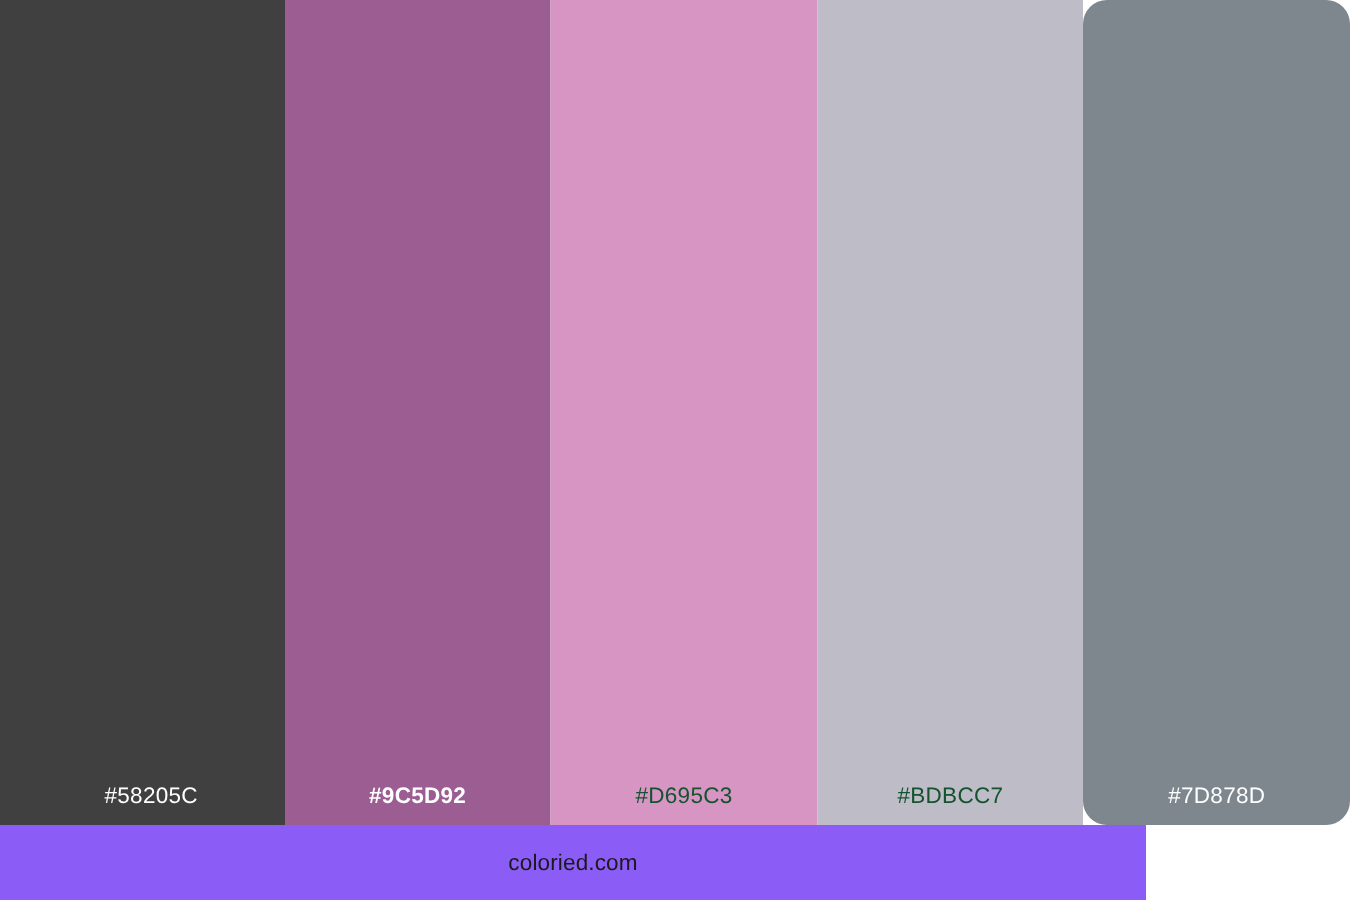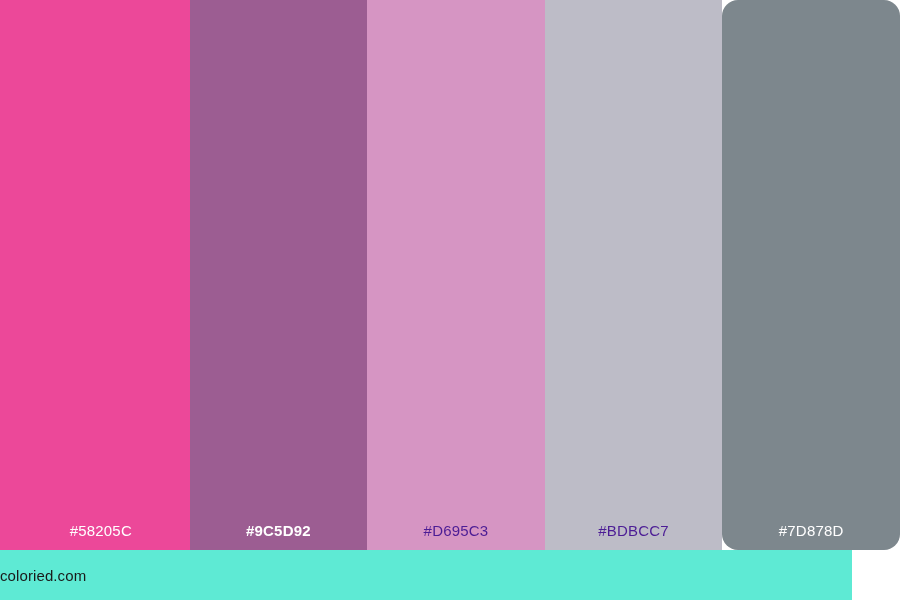--- a/index.html
+++ b/index.html
@@ -39,45 +39,46 @@
     letter-spacing: 0.2px;
     line-height: 1;
     margin-bottom: 12px;
     white-space: nowrap;
     font-family: "Liberation Sans", sans-serif;
   }
   .label-light {
     color: #ffffff;
   }
   .label-dark {
-    color: #4c1d95;
+    color: #14532d;
   }
   .footer {
-    width: 852px;
+    width: 764px;
     height: 50px;
-    background: #5eead4;
+    background: #8b5cf6;
     display: flex;
     align-items: center;
+    justify-content: center;
   }
   .footer-text {
     font-size: 15px;
     color: #1a1a1a;
     letter-spacing: 0.1px;
     line-height: 1;
     font-family: "Liberation Sans", sans-serif;
   }
 </style>
 </head>
 <body style="background-color: rgb(255, 255, 255);">
 
 <div class="palette-page">
 
   <div class="swatch-strip">
 
-    <div class="swatch" style="background-color: #ec4899; padding-left: 12px;">
+    <div class="swatch" style="background-color: #404040; padding-left: 12px;">
       <span class="swatch-label label-light">#58205C</span>
     </div>
 
     <div class="swatch" style="background-color: rgb(156, 93, 146); font-weight: bold;">
       <span class="swatch-label label-light">#9C5D92</span>
     </div>
 
     <div class="swatch" style="background-color: rgb(214, 149, 195);">
       <span class="swatch-label label-dark">#D695C3</span>
     </div>

